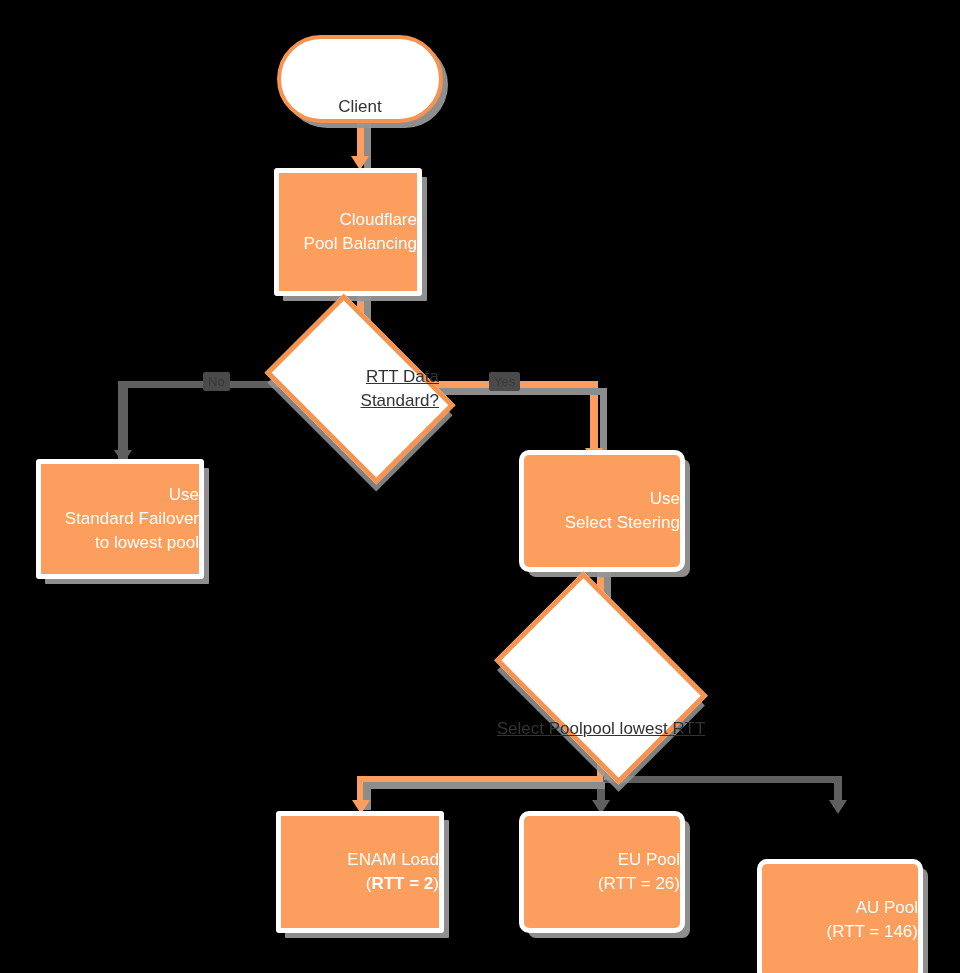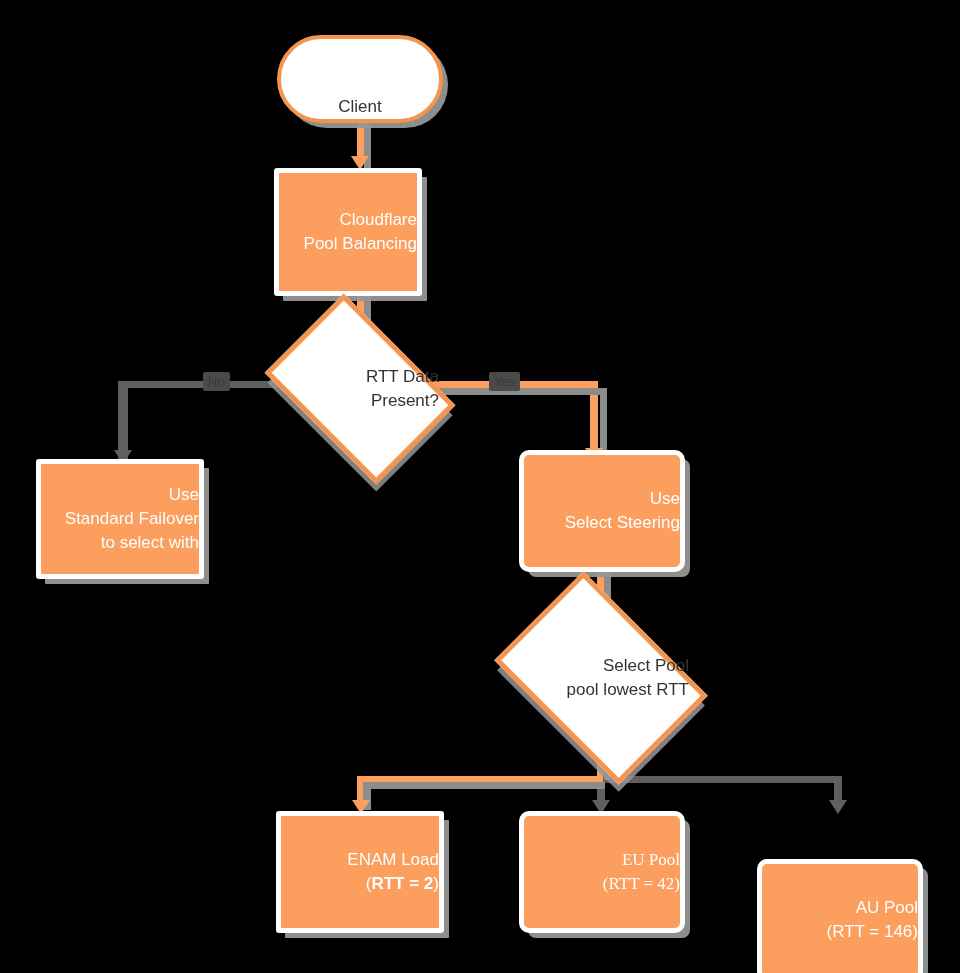--- a/index.html
+++ b/index.html
@@ -64,20 +64,21 @@
     background: #ffffff;
     border: 5px solid #f6934f;
     transform: rotate(45deg);
     box-shadow: 7px 7px 0 -2px rgba(150,150,150,0.85);
     z-index: -1;
   }
   .node-diamond .dia-label {
     position: relative;
     z-index: 2;
     white-space: nowrap;
+    text-decoration: underline;
   }
 
   .nline { display: block; }
   .bold { font-weight: bold; }
   .seg-v, .seg-h {
     position: absolute;
     background: #fb9e5e;
   }
   .seg-v.gray, .seg-h.gray { background: #5f5f5f; }
 
@@ -159,48 +160,48 @@
   </div>
 
   <div class="node node-box sharp" style="left:274px; top:168px; width:148px; height:128px; flex-direction:column;">
     <span class="nline">Cloudflare</span>
     <span class="nline">Pool Balancing</span>
   </div>
 
   <div class="node node-diamond" style="left:281px; top:333px; width:158px; height:112px; flex-direction:column;">
     <span class="dia-shape"></span>
     <span class="dia-label">RTT Data</span>
-    <span class="dia-label">Present?</span>
+    <span class="dia-label">Standard?</span>
   </div>
 
   <div class="node node-box sharp" style="left:36px; top:459px; width:168px; height:120px; flex-direction:column;">
     <span class="nline">Use</span>
     <span class="nline">Standard Failover</span>
-    <span class="nline">to select with</span>
+    <span class="nline">to lowest pool</span>
   </div>
 
   <div class="node node-box" style="left:519px; top:450px; width:166px; height:122px; flex-direction:column;">
     <span class="nline">Use</span>
     <span class="nline">Select Steering</span>
   </div>
 
-  <div class="node node-diamond" style="left:513px; top:615px; width:176px; height:126px; flex-direction:column;">
+  <div class="node node-diamond" style="left:513px; top:615px; width:176px; height:126px; flex-direction:row;">
     <span class="dia-shape"></span>
     <span class="dia-label">Select Pool</span>
     <span class="dia-label">pool lowest RTT</span>
   </div>
 
   <div class="node node-box sharp" style="left:276px; top:811px; width:168px; height:122px; flex-direction:column;">
     <span class="nline">ENAM Load</span>
     <span class="nline"><span>(</span><span class="bold">RTT = 2</span><span>)</span></span>
   </div>
 
-  <div class="node node-box" style="left:519px; top:811px; width:166px; height:122px; flex-direction:column;font-family:Liberation Serif, serif;">
+  <div class="node node-box" style="left:519px; top:811px; width:166px; height:122px; flex-direction:column;">
     <span class="nline">EU Pool</span>
-    <span class="nline"><span>(</span><span>RTT = 42</span><span>)</span></span>
+    <span class="nline"><span>(</span><span>RTT = 26</span><span>)</span></span>
   </div>
 
   <div class="node node-box" style="left:757px; top:811px; width:166px; height:122px; flex-direction:column;margin-top:48px;">
     <span class="nline">AU Pool</span>
     <span class="nline"><span>(</span><span>RTT = 146</span><span>)</span></span>
   </div>
 
   <div class="edge-label" style="left:203px; top:372px;">No</div>
 
   <div class="edge-label" style="left:489px; top:372px;">Yes</div>

